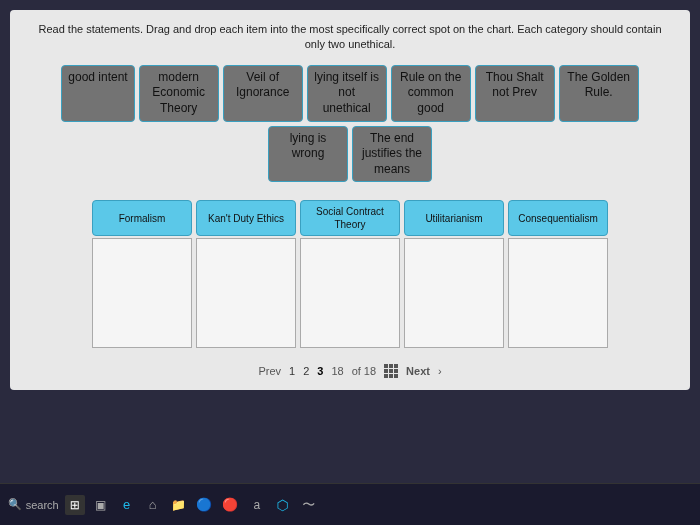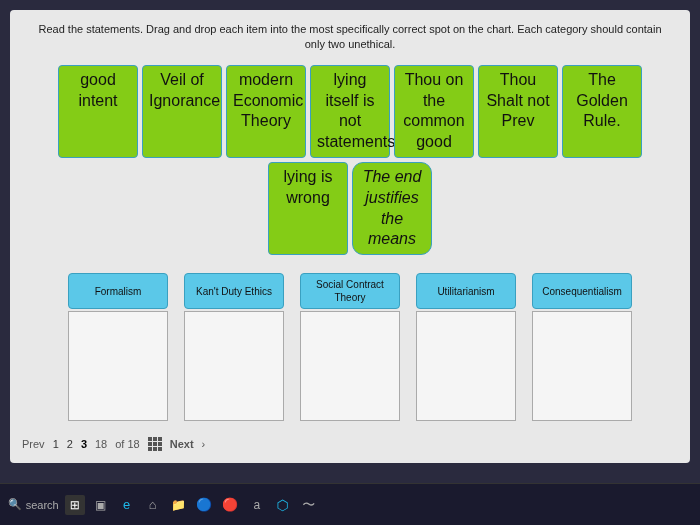--- a/index.html
+++ b/index.html
@@ -43,41 +43,39 @@
 
     .drag-items {
       display: flex;
       flex-wrap: wrap;
       gap: 4px;
       justify-content: center;
       margin-bottom: 6px;
     }
 
     .drag-item {
-      background: #84cc16;
+      background: #737373;
       border: 1px solid #3aa0c0;
       border-radius: 4px;
       padding: 4px 6px;
-      font-size: 16px;
+      font-size: 12px;
       text-align: center;
       color: #111;
       cursor: grab;
       min-width: 60px;
       max-width: 80px;
       line-height: 1.3;
     }
 
     .drag-item.italic {
-      font-style: italic;
-      border-radius: 11px;
     }
 
     .drop-area {
       display: flex;
-      gap: 16px;
+      gap: 4px;
       justify-content: center;
       margin-top: 4px;
     }
 
     .drop-column {
       display: flex;
       flex-direction: column;
       align-items: center;
       gap: 0;
     }
@@ -102,20 +100,21 @@
       border: 1px solid #aaa;
       background: #f5f5f5;
       width: 100px;
       height: 110px;
       margin-top: 2px;
     }
 
     .pagination {
       display: flex;
       align-items: center;
+      justify-content: center;
       gap: 8px;
       margin-top: 8px;
       font-size: 11px;
       color: #555;
     }
 
     .pagination button {
       background: none;
       border: none;
       font-size: 11px;
@@ -212,24 +211,24 @@
   <div class="main-content">
 
     <div class="instructions">
       <span>Read the statements. Drag and drop each item into the most specifically correct spot on the chart. Each category should contain</span><br>
       <span>only two unethical.</span>
     </div>
 
     <div class="drag-items">
 
     <div class="drag-item" draggable="true">good intent</div>
+        <div class="drag-item" draggable="true">modern Economic Theory</div>
         <div class="drag-item" draggable="true">Veil of Ignorance</div>
-        <div class="drag-item" draggable="true">modern Economic Theory</div>
-        <div class="drag-item" draggable="true">lying itself is not statements</div>
-        <div class="drag-item" draggable="true">Thou on the common good</div>
+        <div class="drag-item" draggable="true">lying itself is not unethical</div>
+        <div class="drag-item" draggable="true">Rule on the common good</div>
         <div class="drag-item" draggable="true">Thou Shalt not Prev</div>
         <div class="drag-item" draggable="true">The Golden Rule.</div>
         <div class="drag-item" draggable="true">lying is wrong</div>
         <div class="drag-item italic" draggable="true">The end justifies the means</div>
       </div>
 
     <div class="drop-area">
 
     <div class="drop-column">
           <div class="drop-header">Formalism</div>

